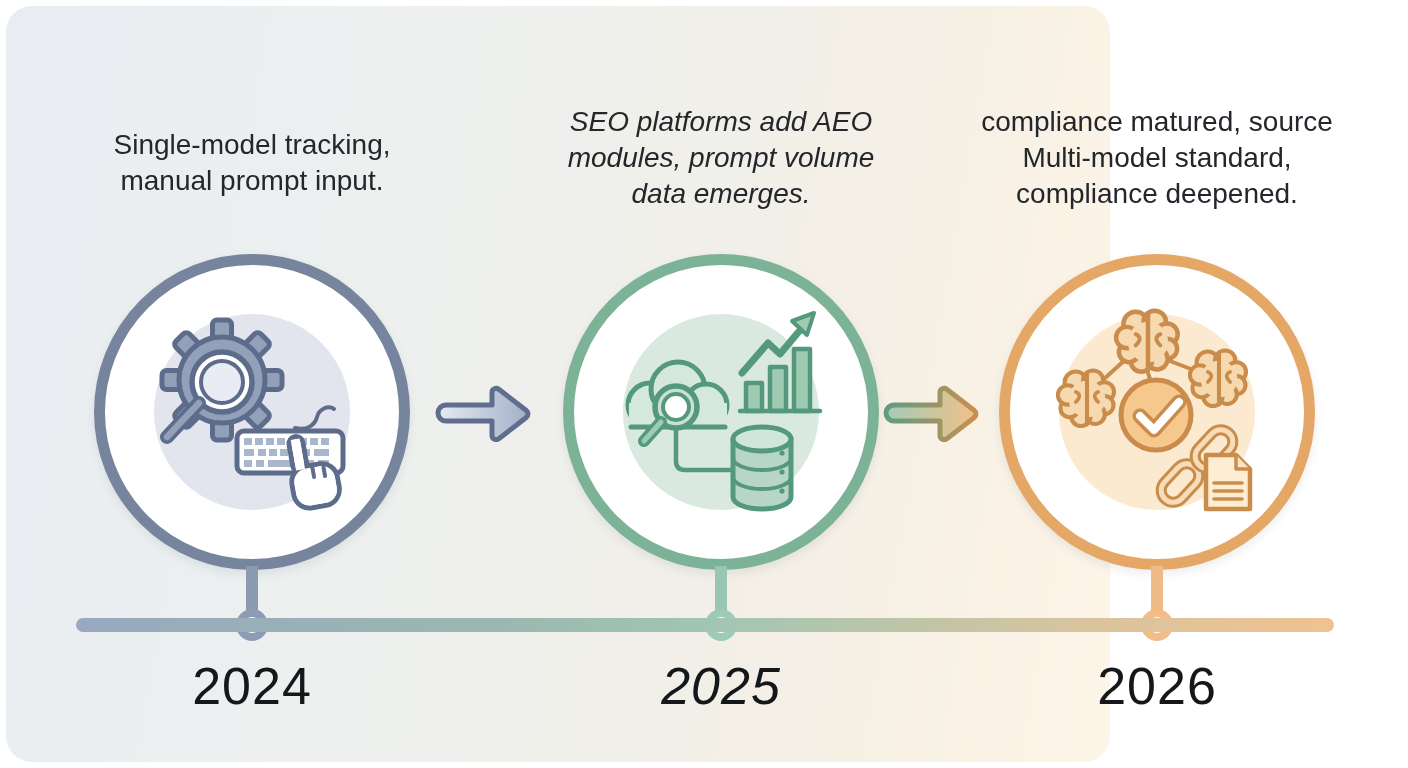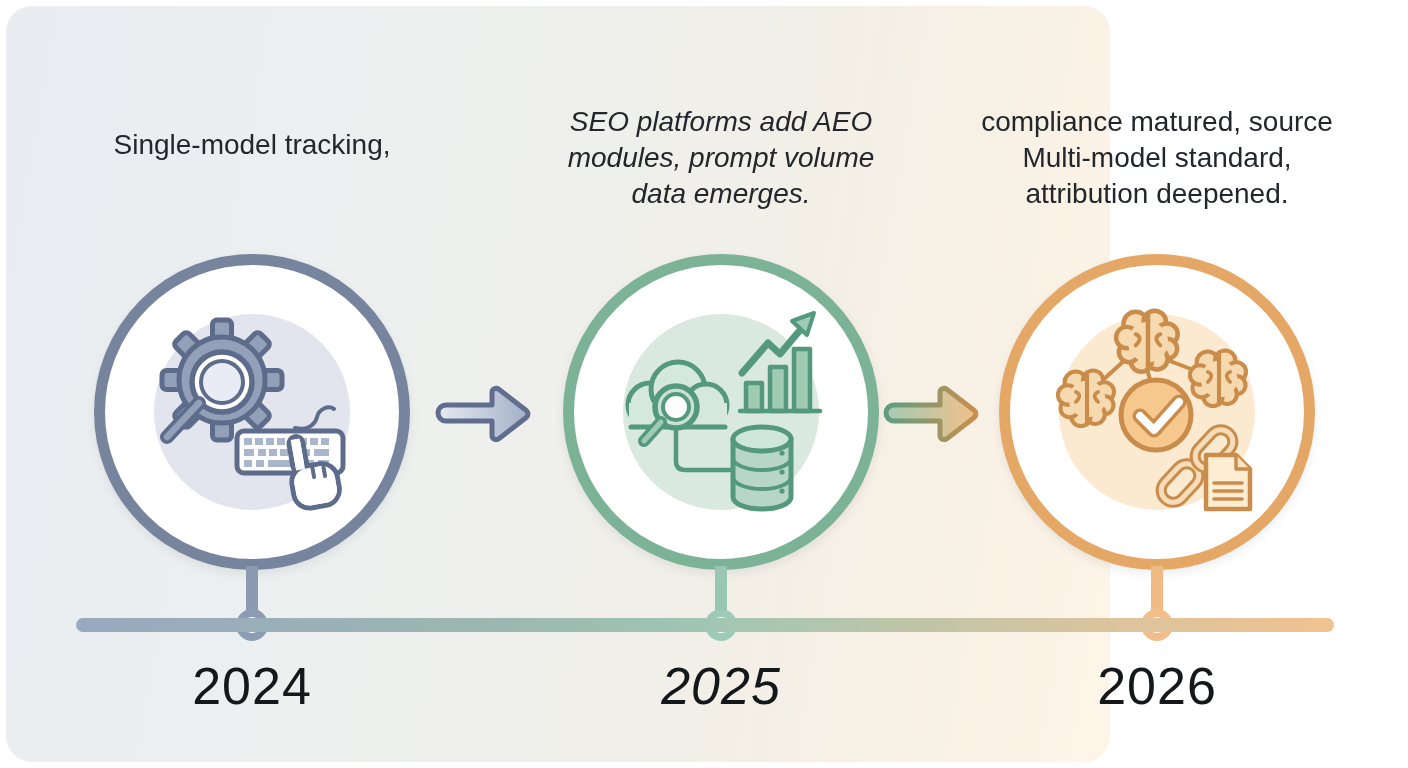--- a/index.html
+++ b/index.html
@@ -64,20 +64,21 @@
   .m3{--ring:#e5a766;--node:#f2bd89;--conn:#f0ba84;--tint:#fcead0;}
 </style>
 </head>
 <body>
 
 <div class="card">
 
   <section class="milestone m1">
     <div class="desc">
       <div>Single-model tracking,</div>
+      <div>manual prompt input.</div>
     </div>
     <div class="circle">
       <div class="tint"></div>
       <svg class="icon" width="230" height="230" viewBox="0 0 230 230">
         <g stroke="#5d6c8a" stroke-linecap="round" stroke-linejoin="round">
 
           <g transform="translate(85,83)" fill="#93a0b9" stroke-width="5">
             <rect x="-9.5" y="-60" width="19" height="22" rx="4.5"></rect>
             <rect x="-9.5" y="-60" width="19" height="22" rx="4.5" transform="rotate(45)"></rect>
             <rect x="-9.5" y="-60" width="19" height="22" rx="4.5" transform="rotate(90)"></rect>
@@ -187,21 +188,21 @@
     </div>
     <div class="connector"></div>
     <div class="node"></div>
     <div class="year">2025</div>
   </section>
 
   <section class="milestone m3">
     <div class="desc">
       <div>compliance matured, source</div>
       <div>Multi-model standard,</div>
-      <div>attribution deepened.</div>
+      <div>compliance deepened.</div>
     </div>
     <div class="circle">
       <div class="tint"></div>
       <svg class="icon" width="230" height="230" viewBox="0 0 230 230">
         <defs>
           <g id="brain" stroke="#c98c4b" stroke-linecap="round" stroke-linejoin="round">
             <g fill="#f6d9ae" stroke-width="4">
               <circle cx="-11" cy="-16" r="11"></circle>
                 <circle cx="6" cy="-18" r="10"></circle>
               <circle cx="17" cy="-7" r="9.5"></circle>

